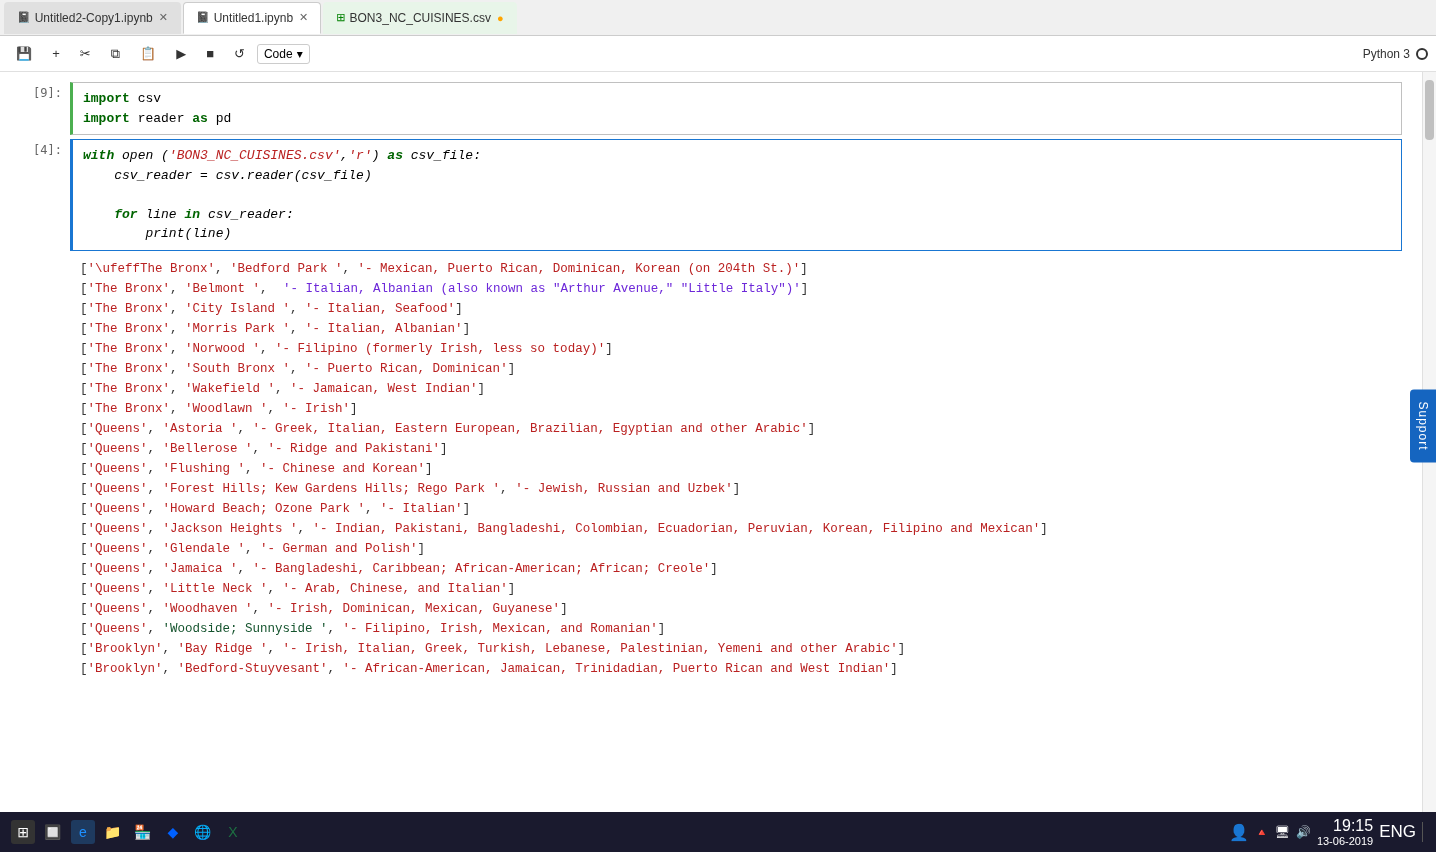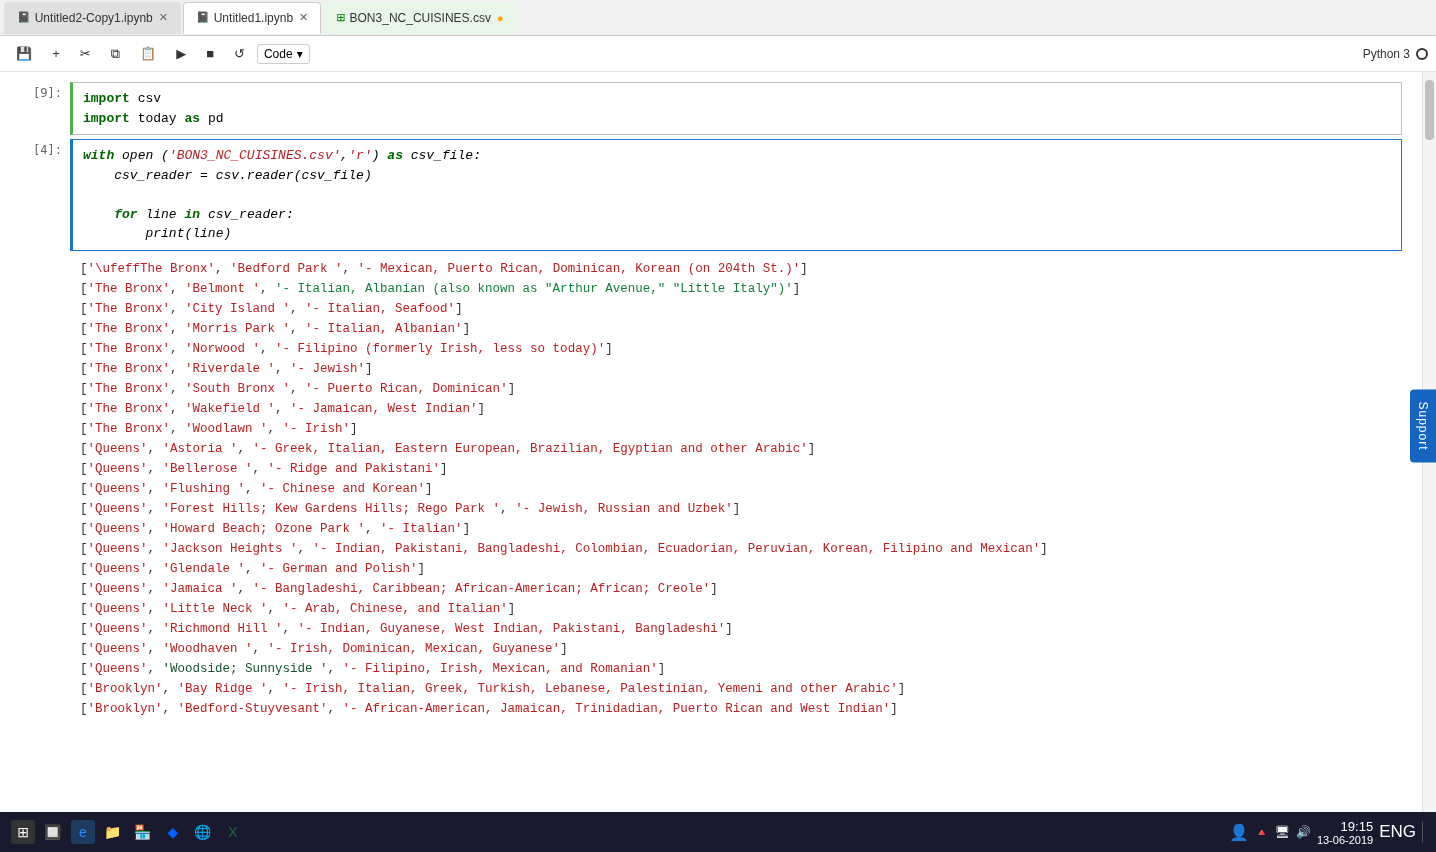--- a/index.html
+++ b/index.html
@@ -142,21 +142,21 @@
 </div>
 
 <div class="main-content">
   <div class="notebook">
 
     <div class="cell">
       <div class="cell-label">[9]:</div>
       <div class="cell-content">
         <div class="cell-input">
           <span class="kw">import</span> <span>csv</span><br>
-          <span class="kw">import</span> <span>today</span> <span class="kw">as</span> <span>pd</span>
+          <span class="kw">import</span> <span>reader</span> <span class="kw">as</span> <span>pd</span>
         </div>
       </div>
     </div>
 
     <div class="cell">
       <div class="cell-label">[4]:</div>
       <div class="cell-content">
         <div class="cell-input active blue-border">
           <span class="kw">with</span> <span>open</span> (<span class="str">'BON3_NC_CUISINES.csv'</span>,<span class="str">'r'</span>) <span class="kw">as</span> <span>csv_file</span>:<br>
           &nbsp;&nbsp;&nbsp;&nbsp;<span>csv_reader</span> = <span>csv.reader</span>(<span>csv_file</span>)<br>
@@ -165,38 +165,36 @@
           &nbsp;&nbsp;&nbsp;&nbsp;&nbsp;&nbsp;&nbsp;&nbsp;<span>print</span>(<span>line</span>)
         </div>
       </div>
     </div>
 
     <div class="cell">
       <div class="cell-label"></div>
       <div class="cell-content">
         <div class="cell-output" id="output-container">
         <span class="output-line"><span style="color:#333;">[</span><span style="color:#ba2121;">'\ufeffThe Bronx'</span>, <span style="color:#ba2121;">'Bedford Park '</span>, <span style="color:#ba2121;">'- Mexican, Puerto Rican, Dominican, Korean (on 204th St.)'</span><span style="color:#333;">]</span></span>
-            <span class="output-line"><span style="color:#333;">[</span><span style="color:#ba2121;">'The Bronx'</span>, <span style="color:#ba2121;">'Belmont '</span>, <span style="color:#15803d;">'- Italian, Albanian (also known as "Arthur Avenue," "Little Italy")'</span><span style="color:#333;">]</span></span>
+            <span class="output-line"><span style="color:#333;">[</span><span style="color:#ba2121;">'The Bronx'</span>, <span style="color:#ba2121;">'Belmont '</span>, <span style="color:#6d28d9;margin-left:8px;">'- Italian, Albanian (also known as "Arthur Avenue," "Little Italy")'</span><span style="color:#333;">]</span></span>
             <span class="output-line"><span style="color:#333;">[</span><span style="color:#ba2121;">'The Bronx'</span>, <span style="color:#ba2121;">'City Island '</span>, <span style="color:#ba2121;">'- Italian, Seafood'</span><span style="color:#333;">]</span></span>
             <span class="output-line"><span style="color:#333;">[</span><span style="color:#ba2121;">'The Bronx'</span>, <span style="color:#ba2121;">'Morris Park '</span>, <span style="color:#ba2121;">'- Italian, Albanian'</span><span style="color:#333;">]</span></span>
             <span class="output-line"><span style="color:#333;">[</span><span style="color:#ba2121;">'The Bronx'</span>, <span style="color:#ba2121;">'Norwood '</span>, <span style="color:#ba2121;">'- Filipino (formerly Irish, less so today)'</span><span style="color:#333;">]</span></span>
-            <span class="output-line"><span style="color:#333;">[</span><span style="color:#ba2121;">'The Bronx'</span>, <span style="color:#ba2121;">'Riverdale '</span>, <span style="color:#ba2121;">'- Jewish'</span><span style="color:#333;">]</span></span>
             <span class="output-line"><span style="color:#333;">[</span><span style="color:#ba2121;">'The Bronx'</span>, <span style="color:#ba2121;">'South Bronx '</span>, <span style="color:#ba2121;">'- Puerto Rican, Dominican'</span><span style="color:#333;">]</span></span>
             <span class="output-line"><span style="color:#333;">[</span><span style="color:#ba2121;">'The Bronx'</span>, <span style="color:#ba2121;">'Wakefield '</span>, <span style="color:#ba2121;">'- Jamaican, West Indian'</span><span style="color:#333;">]</span></span>
             <span class="output-line"><span style="color:#333;">[</span><span style="color:#ba2121;">'The Bronx'</span>, <span style="color:#ba2121;">'Woodlawn '</span>, <span style="color:#ba2121;">'- Irish'</span><span style="color:#333;">]</span></span>
             <span class="output-line"><span style="color:#333;">[</span><span style="color:#ba2121;">'Queens'</span>, <span style="color:#ba2121;">'Astoria '</span>, <span style="color:#ba2121;">'- Greek, Italian, Eastern European, Brazilian, Egyptian and other Arabic'</span><span style="color:#333;">]</span></span>
             <span class="output-line"><span style="color:#333;">[</span><span style="color:#ba2121;">'Queens'</span>, <span style="color:#ba2121;">'Bellerose '</span>, <span style="color:#ba2121;">'- Ridge and Pakistani'</span><span style="color:#333;">]</span></span>
             <span class="output-line"><span style="color:#333;">[</span><span style="color:#ba2121;">'Queens'</span>, <span style="color:#ba2121;">'Flushing '</span>, <span style="color:#ba2121;">'- Chinese and Korean'</span><span style="color:#333;">]</span></span>
             <span class="output-line"><span style="color:#333;">[</span><span style="color:#ba2121;">'Queens'</span>, <span style="color:#ba2121;">'Forest Hills; Kew Gardens Hills; Rego Park '</span>, <span style="color:#ba2121;">'- Jewish, Russian and Uzbek'</span><span style="color:#333;">]</span></span>
             <span class="output-line"><span style="color:#333;">[</span><span style="color:#ba2121;">'Queens'</span>, <span style="color:#ba2121;">'Howard Beach; Ozone Park '</span>, <span style="color:#ba2121;">'- Italian'</span><span style="color:#333;">]</span></span>
             <span class="output-line"><span style="color:#333;">[</span><span style="color:#ba2121;">'Queens'</span>, <span style="color:#ba2121;">'Jackson Heights '</span>, <span style="color:#ba2121;">'- Indian, Pakistani, Bangladeshi, Colombian, Ecuadorian, Peruvian, Korean, Filipino and Mexican'</span><span style="color:#333;">]</span></span>
             <span class="output-line"><span style="color:#333;">[</span><span style="color:#ba2121;">'Queens'</span>, <span style="color:#ba2121;">'Glendale '</span>, <span style="color:#ba2121;">'- German and Polish'</span><span style="color:#333;">]</span></span>
             <span class="output-line"><span style="color:#333;">[</span><span style="color:#ba2121;">'Queens'</span>, <span style="color:#ba2121;">'Jamaica '</span>, <span style="color:#ba2121;">'- Bangladeshi, Caribbean; African-American; African; Creole'</span><span style="color:#333;">]</span></span>
             <span class="output-line"><span style="color:#333;">[</span><span style="color:#ba2121;">'Queens'</span>, <span style="color:#ba2121;">'Little Neck '</span>, <span style="color:#ba2121;text-align:center;">'- Arab, Chinese, and Italian'</span><span style="color:#333;">]</span></span>
-            <span class="output-line"><span style="color:#333;">[</span><span style="color:#ba2121;">'Queens'</span>, <span style="color:#ba2121;">'Richmond Hill '</span>, <span style="color:#ba2121;">'- Indian, Guyanese, West Indian, Pakistani, Bangladeshi'</span><span style="color:#333;">]</span></span>
             <span class="output-line"><span style="color:#333;">[</span><span style="color:#ba2121;">'Queens'</span>, <span style="color:#ba2121;">'Woodhaven '</span>, <span style="color:#ba2121;">'- Irish, Dominican, Mexican, Guyanese'</span><span style="color:#333;">]</span></span>
             <span class="output-line"><span style="color:#333;">[</span><span style="color:#ba2121;">'Queens'</span>, <span style="color:#14532d;">'Woodside; Sunnyside '</span>, <span style="color:#ba2121;">'- Filipino, Irish, Mexican, and Romanian'</span><span style="color:#333;">]</span></span>
             <span class="output-line"><span style="color:#333;">[</span><span style="color:#ba2121;">'Brooklyn'</span>, <span style="color:#ba2121;">'Bay Ridge '</span>, <span style="color:#ba2121;">'- Irish, Italian, Greek, Turkish, Lebanese, Palestinian, Yemeni and other Arabic'</span><span style="color:#333;">]</span></span>
             <span class="output-line"><span style="color:#333;">[</span><span style="color:#ba2121;">'Brooklyn'</span>, <span style="color:#ba2121;">'Bedford-Stuyvesant'</span>, <span style="color:#ba2121;">'- African-American, Jamaican, Trinidadian, Puerto Rican and West Indian'</span><span style="color:#333;">]</span></span>
           </div>
       </div>
     </div>
 
   </div>
 
@@ -231,19 +229,19 @@
   </div>
   <div class="taskbar-icon">
     <span style="color:#1d6f42;font-size:14px;">X</span>
   </div>
   <div class="taskbar-right">
     <span style="font-size:16px;">👤</span>
     <span style="font-size:11px;">🔺</span>
     <span style="font-size:12px;">🖥</span>
     <span style="font-size:12px;">🔊</span>
     <div class="taskbar-time">
-      <div style="font-size:13px;">19:15</div>
+      <div style="font-size:16px;">19:15</div>
       <div style="font-size:11px;">13-06-2019</div>
     </div>
     <span style="font-size:17px;">ENG</span>
     <span style="width:6px;border-left:1px solid #555;height:20px;display:inline-block;"></span>
   </div>
 </div>
 
 </body></html>

